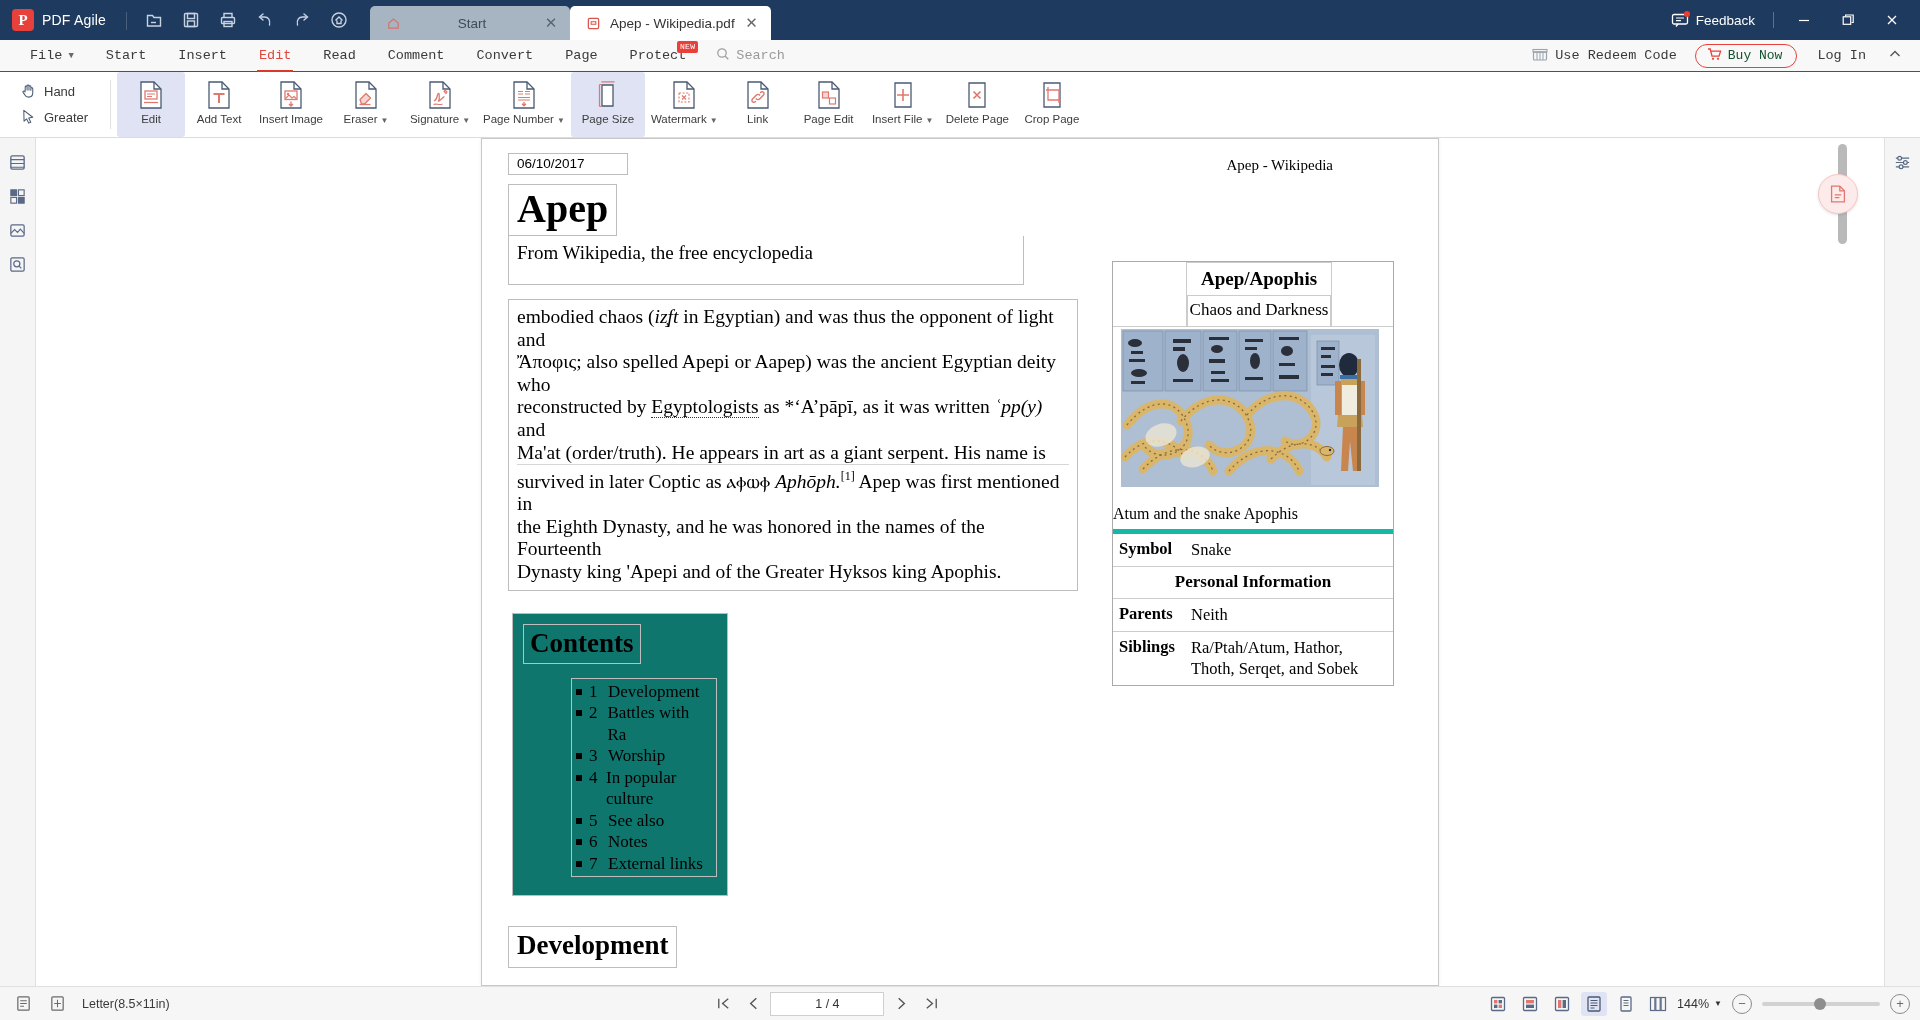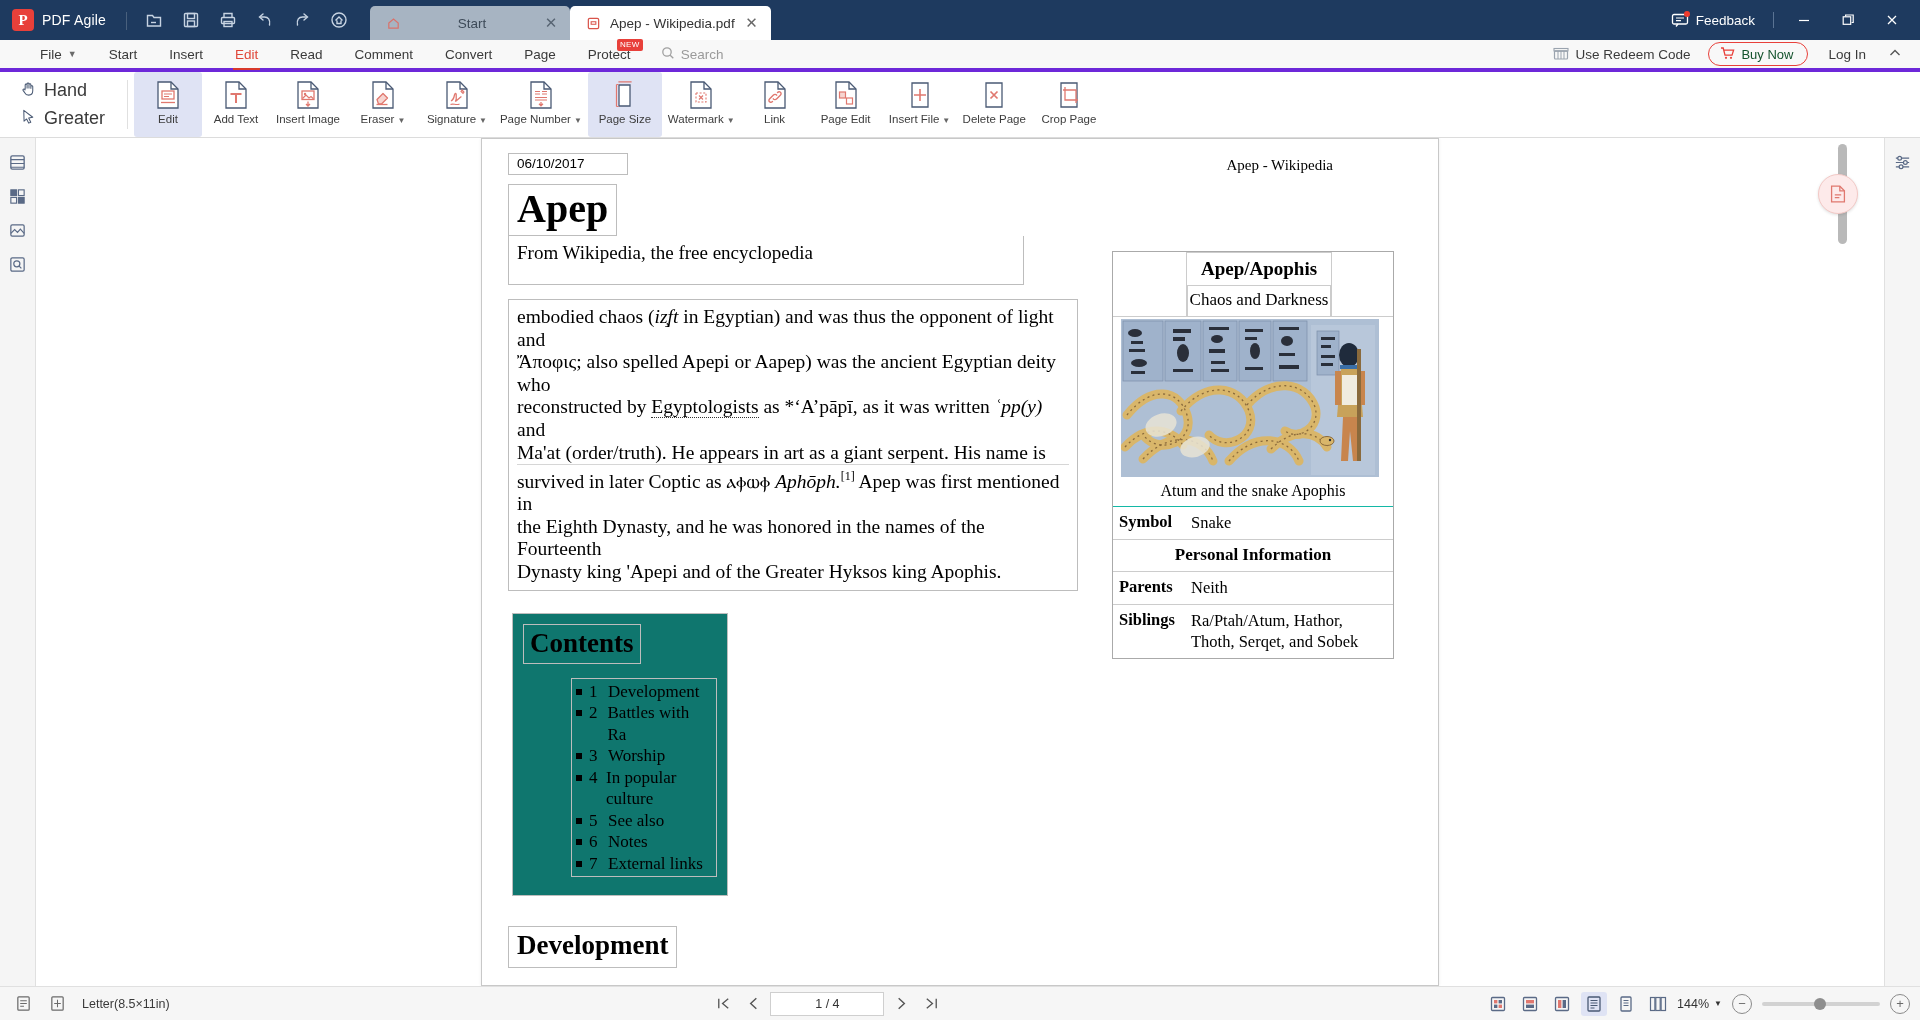--- a/index.html
+++ b/index.html
@@ -49,21 +49,21 @@
   .tb-right { margin-left: auto; display: flex; align-items: center; height: 40px; padding-right: 6px; }
   .feedback { display: flex; align-items: center; gap: 7px; color: #fff; font-size: 13.5px; padding: 0 10px; cursor: pointer; height: 30px;}
   .fb-ico { position: relative; width: 18px; height: 16px; }
   .fb-dot { position: absolute; top: -1px; right: -1px; width: 6px; height: 6px; border-radius: 50%; background: #f03c2e; }
   .vsep { width: 1px; height: 16px; background: #5a7393; margin: 0 8px; }
   .wbtn { width: 44px; height: 40px; display: flex; align-items: center; justify-content: center; cursor: pointer; }
 
   
   .menubar {
     height: 32px; flex: 0 0 32px; background: #f8f8f8; display: flex; align-items: center;
-    border-bottom: 4px solid #6d28d9; padding-left: 24px; position: relative;
+    border-bottom: 1px solid #6d28d9; padding-left: 14px; position: relative; font-family: Liberation Mono, monospace;
   }
   .menu-item {
     height: 32px; display: flex; align-items: center; padding: 0 16px; font-size: 13.5px;
     color: #3a3a3a; cursor: pointer; position: relative; white-space: nowrap;
   }
   .menu-item.active { color: #e0473a; }
   .menu-item.active::after {
     content: ""; position: absolute; left: 14px; right: 14px; bottom: 0; height: 2px; background: #d9392b;
   }
   .menu-caret { margin-left: 6px; font-size: 9px; color: #6a6a6a; }
@@ -82,21 +82,21 @@
   .login { font-size: 13.5px; color: #3a3a3a; padding: 0 10px; cursor: pointer; }
   .collapse { padding: 0 8px; color: #555; cursor: pointer; font-size: 13px; }
 
   
   .ribbon {
     height: 66px; flex: 0 0 66px; background: #ffffff; display: flex; align-items: stretch;
     border-bottom: 1px solid #dcdcdc; padding-left: 10px;
   }
   .ribbon-left { display: flex; flex-direction: column; justify-content: center; gap: 2px; padding: 0 10px 0 4px; }
   .tool-mode {
-    display: flex; align-items: center; gap: 7px; font-size: 18px; color: #3a3a3a;
+    display: flex; align-items: center; gap: 7px; font-size: 13px; color: #3a3a3a;
     padding: 2px 6px; border-radius: 3px; cursor: pointer;
   }
   .rib-divider { width: 1px; background: #e0e0e0; margin: 8px 6px; }
   .ribbon-items { display: flex; align-items: stretch; }
   .rib-item {
     width: 68px; display: flex; flex-direction: column; align-items: center; justify-content: flex-start;
     padding-top: 6px; cursor: pointer; border-radius: 3px; position: relative;
   }
   .rib-item.selected { background: #dfe3f4; }
   .rib-ico { height: 34px; display: flex; align-items: center; justify-content: center; }
@@ -159,34 +159,34 @@
   .toc-list { border: 1px solid #bdbdbd; margin: 14px 0 0 48px; padding: 2px 8px 2px 0px; display: inline-block; }
   .toc-list li { list-style: none; font-size: 17px; line-height: 21.5px; display: flex; gap: 7px; align-items: baseline; padding-left: 4px;}
   .toc-bullet { width: 6px; height: 6px; background: #000; display: inline-block; flex: 0 0 6px; position: relative; top: -2px;}
   .toc-num { width: 12px; }
 
   .dev-box { border: 1px solid #bdbdbd; display: inline-block; margin-top: 30px; padding: 0px 8px 4px 8px; }
   .dev-box h2 { font-size: 27px; font-weight: bold; line-height: 36px; }
 
   
   .infobox {
-    position: absolute; right: 44px; top: 112px; width: 282px;
+    position: absolute; right: 44px; top: 122px; width: 282px;
     border: 1px solid #aaa; background: #fff; font-size: 15px;
   }
   .ib-row { display: flex; border-bottom: 1px solid #ccc; }
   .ib-title {
     border: 1px solid #ccc; margin: 0 0 0 0; flex: 1; text-align: center;
     font-weight: bold; font-size: 19px; padding: 5px 0; border-right: none; border-left: none;
   }
   .ib-title-wrap { display: flex; }
   .ib-pad { width: 74px; border-right: 1px solid #ccc; }
   .ib-pad-r { width: 62px; border-left: 1px solid #ccc; }
   .ib-sub { text-align: center; font-size: 17px; padding: 4px 0 6px; }
   .ib-img { padding: 2px 4px 0 8px; }
-  .ib-caption { text-align: center; font-size: 16px; padding: 5px 0 6px; border-bottom: 1px solid #14b8a6; }
+  .ib-caption { font-size: 16px; padding: 18px 0 6px; border-bottom: 5px solid #14b8a6; }
   .ib-kv { display: flex; border-bottom: 1px solid #ccc; }
   .ib-k { width: 74px; font-weight: bold; font-size: 16.5px; padding: 5px 4px 6px 6px; border-right: 1px solid #fff; }
   .ib-v { flex: 1; font-size: 16.5px; padding: 5px 4px 6px 4px; line-height: 21px; }
   .ib-section { text-align: center; font-weight: bold; font-size: 17px; padding: 5px 0 6px; border-bottom: 1px solid #ccc; }
 
   .snakeimg { width: 258px; height: 158px; display: block; }
 
   
   .rightrail {
     width: 36px; flex: 0 0 36px; background: #f5f5f5; border-left: 1px solid #e0e0e0;

